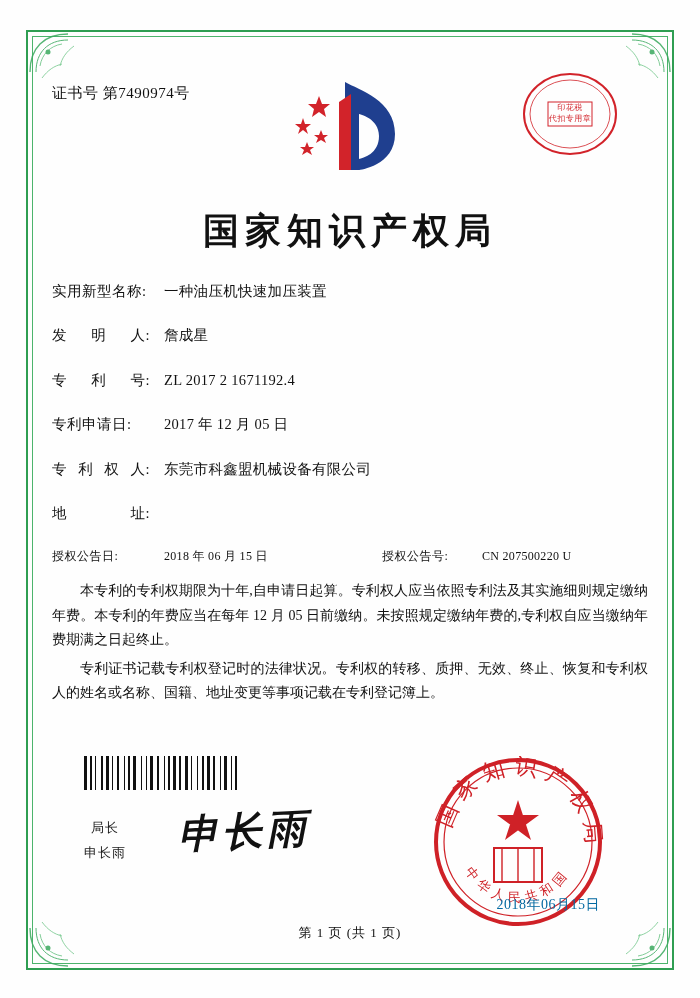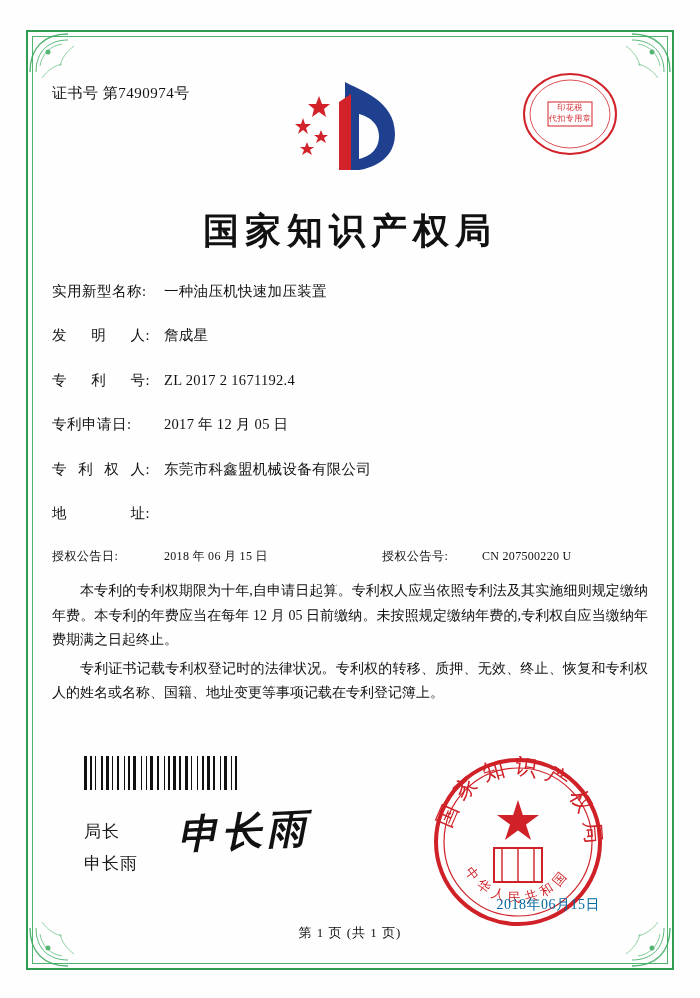--- a/index.html
+++ b/index.html
@@ -189,23 +189,24 @@
     background: #111;
     height: 100%;
     margin-right: 1px;
   }
 
   
   .sign-block {
     position: absolute;
     left: 32px;
     top: 760px;
-    font-size: 17px;
+    font-size: 13px;
     line-height: 1.9;
     letter-spacing: 1px;
+    text-align: center;
   }
   .signature-script {
     position: absolute;
     left: 126px;
     top: 748px;
     font-size: 40px;
     font-family: "Liberation Serif", "DejaVu Serif", serif;
     font-style: italic;
     font-weight: bold;
     color: #111;

